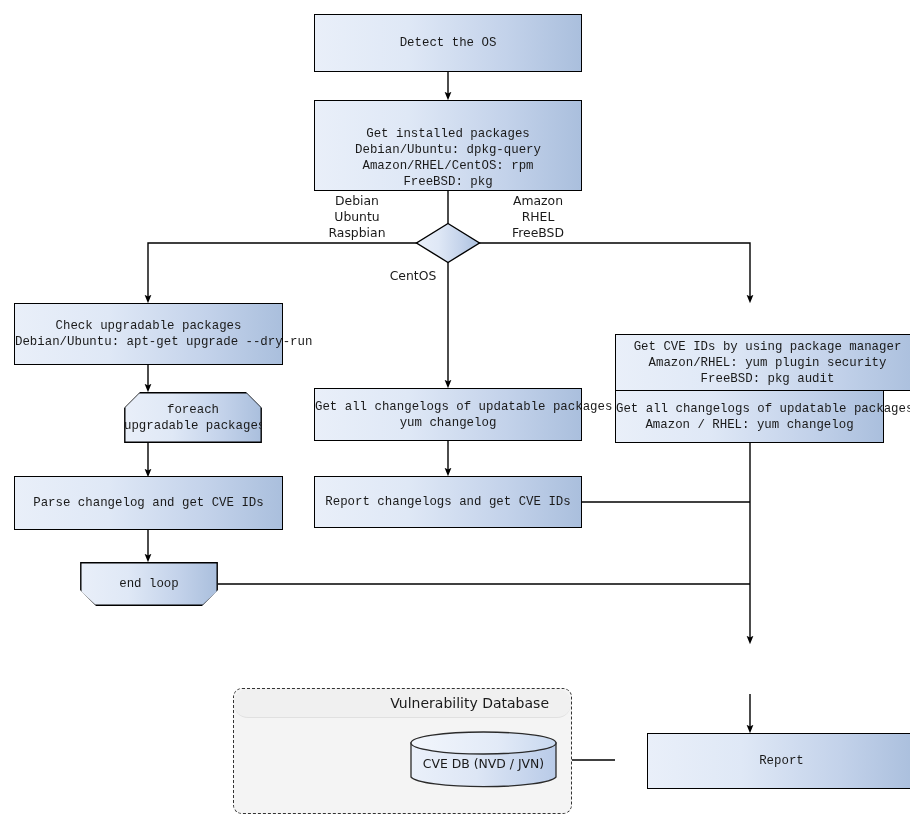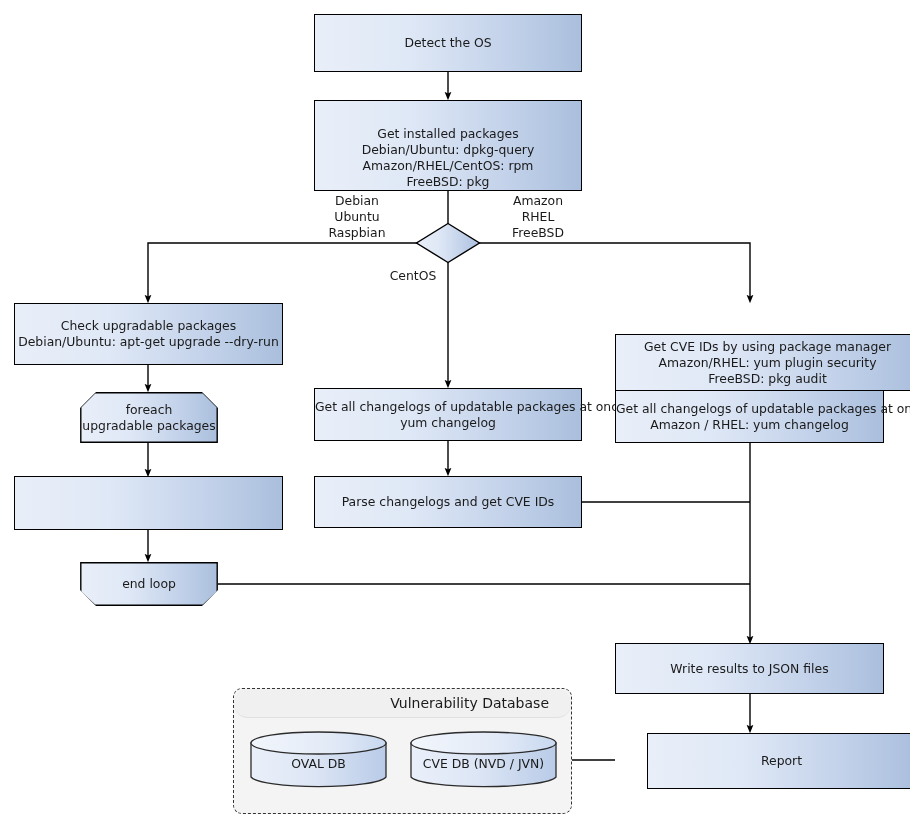--- a/index.html
+++ b/index.html
@@ -33,35 +33,37 @@
     border: 1.4px solid #000000;
     background: linear-gradient(to right, #e9eff9 0%, #dfe8f6 35%, #c3d2ea 72%, #aabfdd 100%);
     display: flex;
     align-items: center;
     justify-content: center;
     text-align: center;
     color: #1a1a1a;
     font-size: 12.4px;
     line-height: 16px;
     white-space: nowrap;
+    font-family: Liberation Mono, monospace;
   }
   .node .txt {
     display: block;
     width: 100%;
     text-align: center;
   }
   .node.overflow .txt {
     overflow: visible;
   }
   
   .node.loop-start {
     clip-path: polygon(0 16px, 16px 0, calc(100% - 16px) 0, 100% 16px, 100% 100%, 0 100%);
     border: none;
     background: none;
     padding: 0;
+    margin-left: 44px;
   }
   .node.loop-end {
     clip-path: polygon(0 0, 100% 0, 100% calc(100% - 16px), calc(100% - 16px) 100%, 16px 100%, 0 calc(100% - 16px));
     border: none;
     background: none;
     padding: 0;
   }
   .shape-svg {
     position: absolute;
     left: 0; top: 0;
@@ -225,76 +227,66 @@
       <polygon points="0.8,15 15,0.8 123,0.8 137.2,15 137.2,50.2 0.8,50.2" fill="url(#boxgrad)" stroke="#000000" stroke-width="1.4" vector-effect="non-scaling-stroke"></polygon>
     </svg>
     <span class="loop-label">
       <span>foreach</span><br>
       <span>upgradable  packages</span>
     </span>
   </div>
 
   <div class="node" style="left:14px; top:476px; width:269px; height:54px;">
     <span class="txt">
-      <br>
+      <span>Parse changelog and get  CVE IDs</span><br>
     </span>
   </div>
 
   <div class="node loop-end" style="left:80px; top:562px; width:138px; height:44px;">
     <svg class="shape-svg" viewBox="0 0 138 44" preserveAspectRatio="none">
       <polygon points="0.8,0.8 137.2,0.8 137.2,30 123,43.2 15,43.2 0.8,30" fill="url(#boxgrad)" stroke="#000000" stroke-width="1.4" vector-effect="non-scaling-stroke"></polygon>
     </svg>
     <span class="loop-label">end loop</span>
   </div>
 
   <div class="node overflow" style="left:314px; top:388px; width:268px; height:53px;">
     <span class="txt">
       <span>Get all changelogs of updatable packages at once</span><br>
       <span>yum changelog</span>
     </span>
   </div>
 
   <div class="node" style="left:314px; top:476px; width:268px; height:52px;">
-    <span class="txt">Parse changelogs and get CVE IDs</span>
+    <span class="txt">Report changelogs and get CVE IDs</span>
   </div>
 
   <div class="node" style="left:615px; top:294px; width:305px; height:57px;margin-top:40px;">
     <span class="txt">
       <span>Get CVE IDs by using package manager</span><br>
       <span>Amazon/RHEL: yum plugin security</span><br>
       <span>FreeBSD: pkg audit</span>
     </span>
   </div>
 
   <div class="node overflow" style="left:615px; top:390px; width:269px; height:53px;">
     <span class="txt">
       <span>Get all changelogs of updatable packages at once</span><br>
       <span>Amazon / RHEL: yum changelog</span>
     </span>
   </div>
 
-  <div class="node" style="left:615px; top:643px; width:269px; height:51px;">
-    <span class="txt">Write results to JSON files</span>
-  </div>
 
   <div class="node" style="left:615px; top:733px; width:269px; height:56px;margin-left:32px;">
     <span class="txt">Report</span>
   </div>
 
   <div class="db-container" style="left:233px; top:688px; width:339px; height:126px;">
     <div class="db-header">Vulnerability Database</div>
   </div>
 
-  <div class="cylinder" style="left:250px; top:731px; width:137px; height:58px;">
-    <svg class="shape-svg" viewBox="0 0 137 58" preserveAspectRatio="none">
-      <path d="M1,12 L1,46 A68,11 0 0 0 136,46 L136,12 Z" fill="url(#cylgrad)" stroke="#2b2b2b" stroke-width="1.3" vector-effect="non-scaling-stroke"></path>
-      <ellipse cx="68.5" cy="12" rx="67.5" ry="11" fill="url(#cyltop)" stroke="#2b2b2b" stroke-width="1.3" vector-effect="non-scaling-stroke"></ellipse>
-    </svg>
-    <span class="cyl-label" style="top:25px;">OVAL DB</span>
-  </div>
 
   <div class="cylinder" style="left:410px; top:731px; width:147px; height:58px;">
     <svg class="shape-svg" viewBox="0 0 147 58" preserveAspectRatio="none">
       <path d="M1,12 L1,46 A73,11 0 0 0 146,46 L146,12 Z" fill="url(#cylgrad)" stroke="#2b2b2b" stroke-width="1.3" vector-effect="non-scaling-stroke"></path>
       <ellipse cx="73.5" cy="12" rx="72.5" ry="11" fill="url(#cyltop)" stroke="#2b2b2b" stroke-width="1.3" vector-effect="non-scaling-stroke"></ellipse>
     </svg>
     <span class="cyl-label" style="top:25px;">CVE DB (NVD / JVN)</span>
   </div>
 
 </div>

